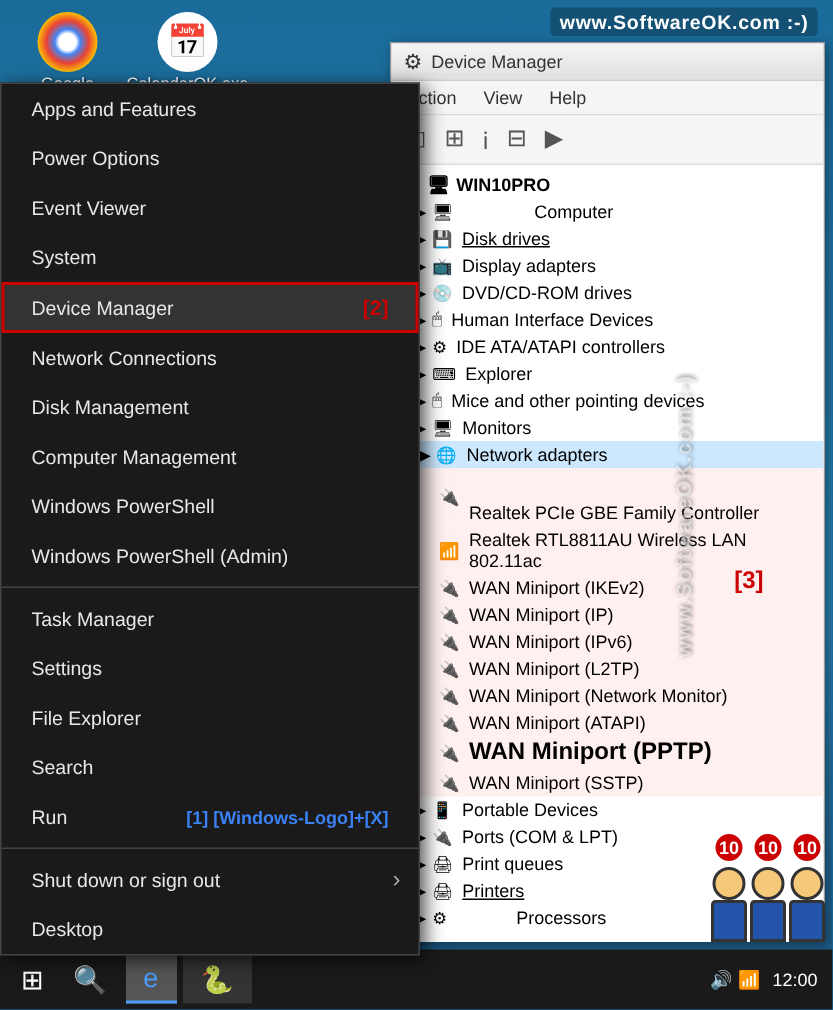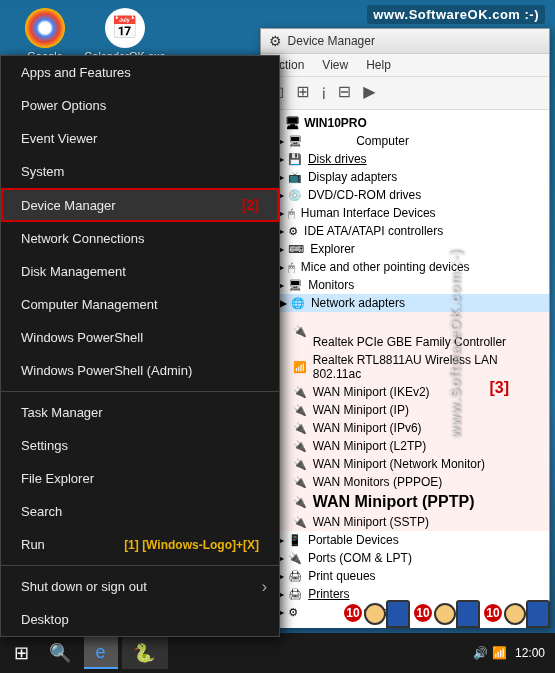--- a/index.html
+++ b/index.html
@@ -182,21 +182,21 @@
     .menu-item.with-sub:after {
       content: '›';
       position: absolute;
       right: 12px;
       font-size: 16px;
       color: #aaa;
     }
 
     
     .run-annotation {
-      color: #eab308;
+      color: #3b82f6;
       font-size: 12px;
       font-weight: bold;
     }
 
     
     .taskbar {
       position: absolute;
       bottom: 0;
       left: 0;
       width: 555px;
@@ -269,21 +269,21 @@
     .cartoon-area {
       position: absolute;
       bottom: 45px;
       right: 5px;
       display: flex;
       gap: 2px;
       align-items: flex-end;
     }
     .cartoon-figure {
       display: flex;
-      flex-direction: row;
+      flex-direction: column;
       align-items: center;
     }
     .cartoon-head {
       width: 22px;
       height: 22px;
       border-radius: 50%;
       background: #f5c87a;
       border: 2px solid #333;
     }
     .cartoon-body {
@@ -446,21 +446,21 @@
             <span style="font-size:12px;">WAN Miniport (L2TP)</span>
           </div>
           <div class="dm-tree-item child" style="background: rgb(255, 240, 240);">
             <span style="font-size:12px;"></span>
             <span style="font-size:11px;margin-right:2px;">🔌</span>
             <span style="font-size:12px;">WAN Miniport (Network Monitor)</span>
           </div>
           <div class="dm-tree-item child" style="background: rgb(255, 240, 240);">
             <span style="font-size:12px;"></span>
             <span style="font-size:11px;margin-right:2px;">🔌</span>
-            <span style="font-size:12px;">WAN Monitors (PPPOE)</span>
+            <span style="font-size:12px;">WAN Miniport (ATAPI)</span>
           </div>
           <div class="dm-tree-item child" style="background: rgb(255, 240, 240);">
             <span style="font-size:12px;"></span>
             <span style="font-size:11px;margin-right:2px;">🔌</span>
             <span style="font-size:16px;font-weight:bold;">WAN Miniport (PPTP)</span>
           </div>
           <div class="dm-tree-item child" style="background: rgb(255, 240, 240);">
             <span style="font-size:12px;"></span>
             <span style="font-size:11px;margin-right:2px;">🔌</span>
             <span style="font-size:12px;">WAN Miniport (SSTP)</span>

